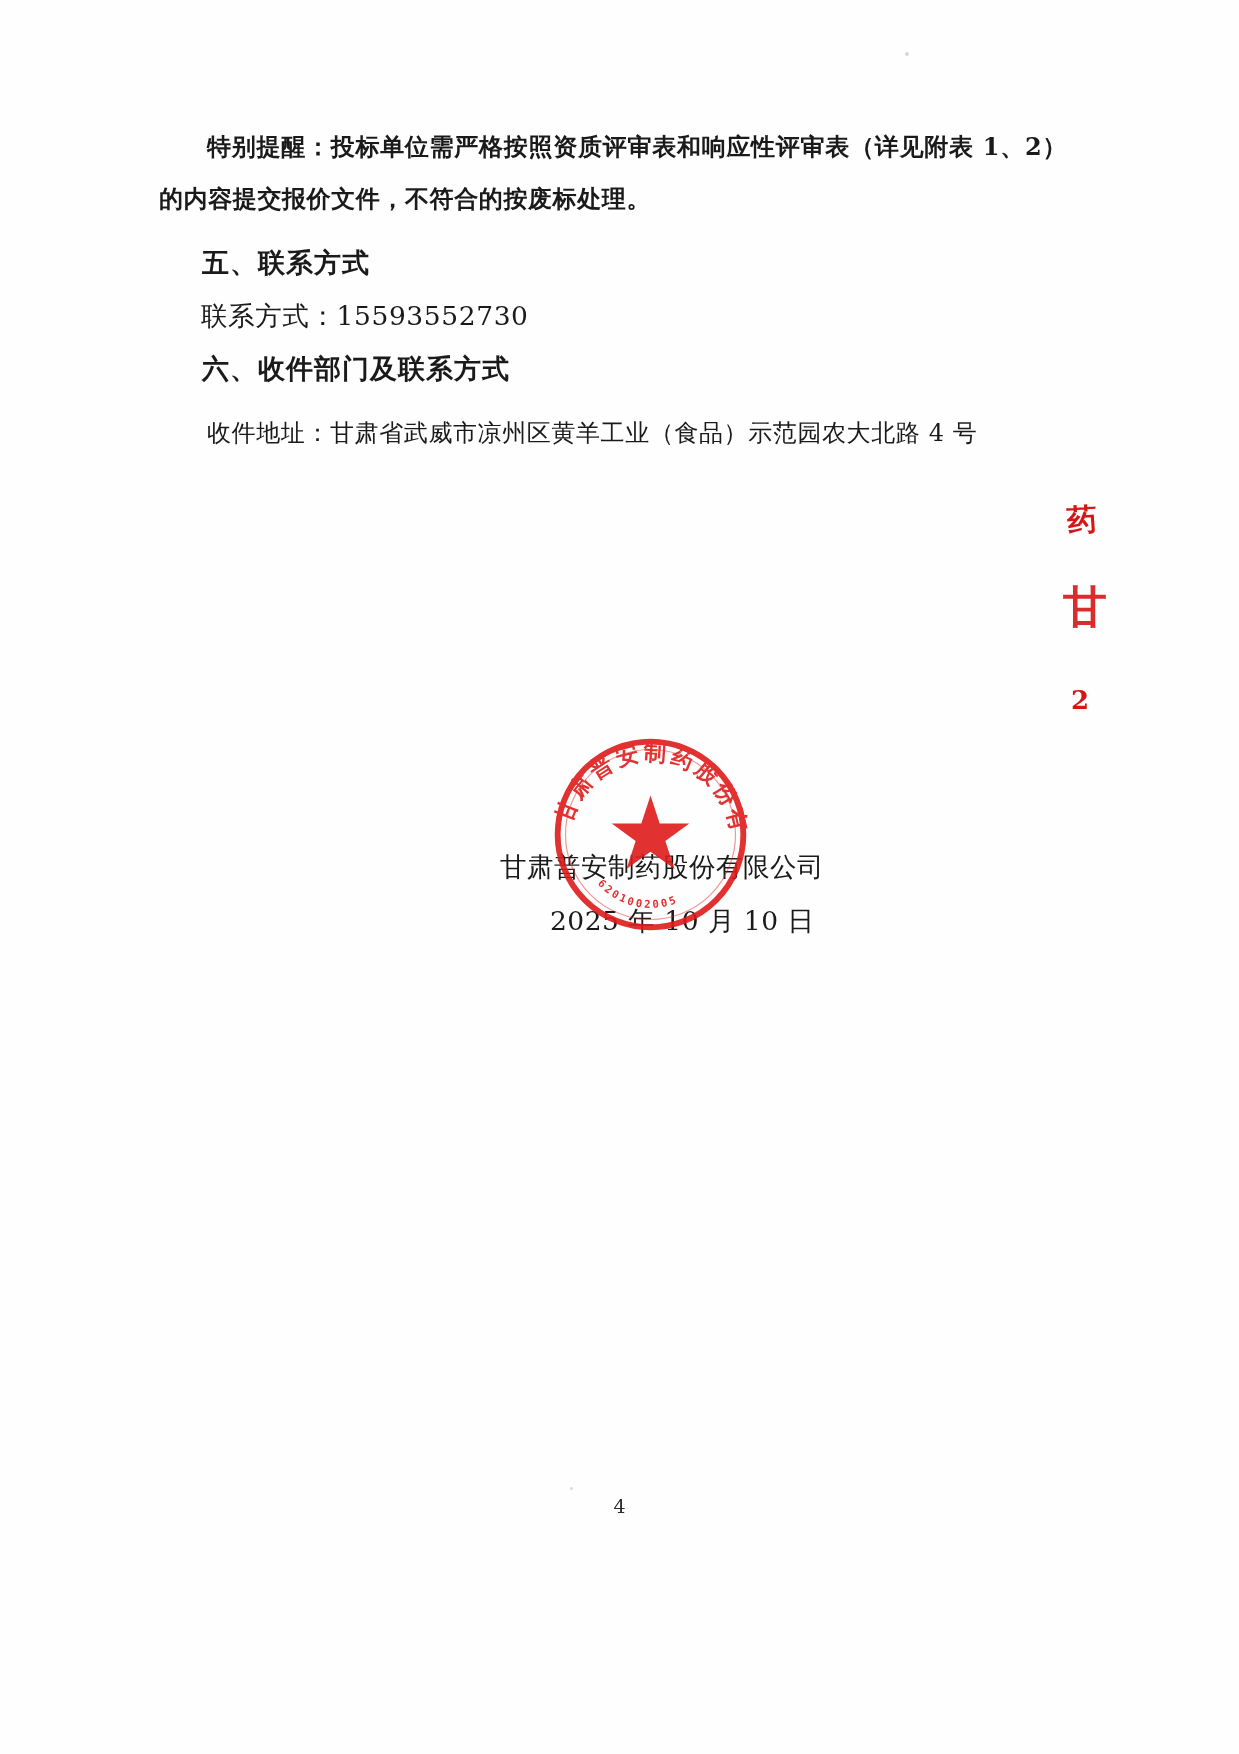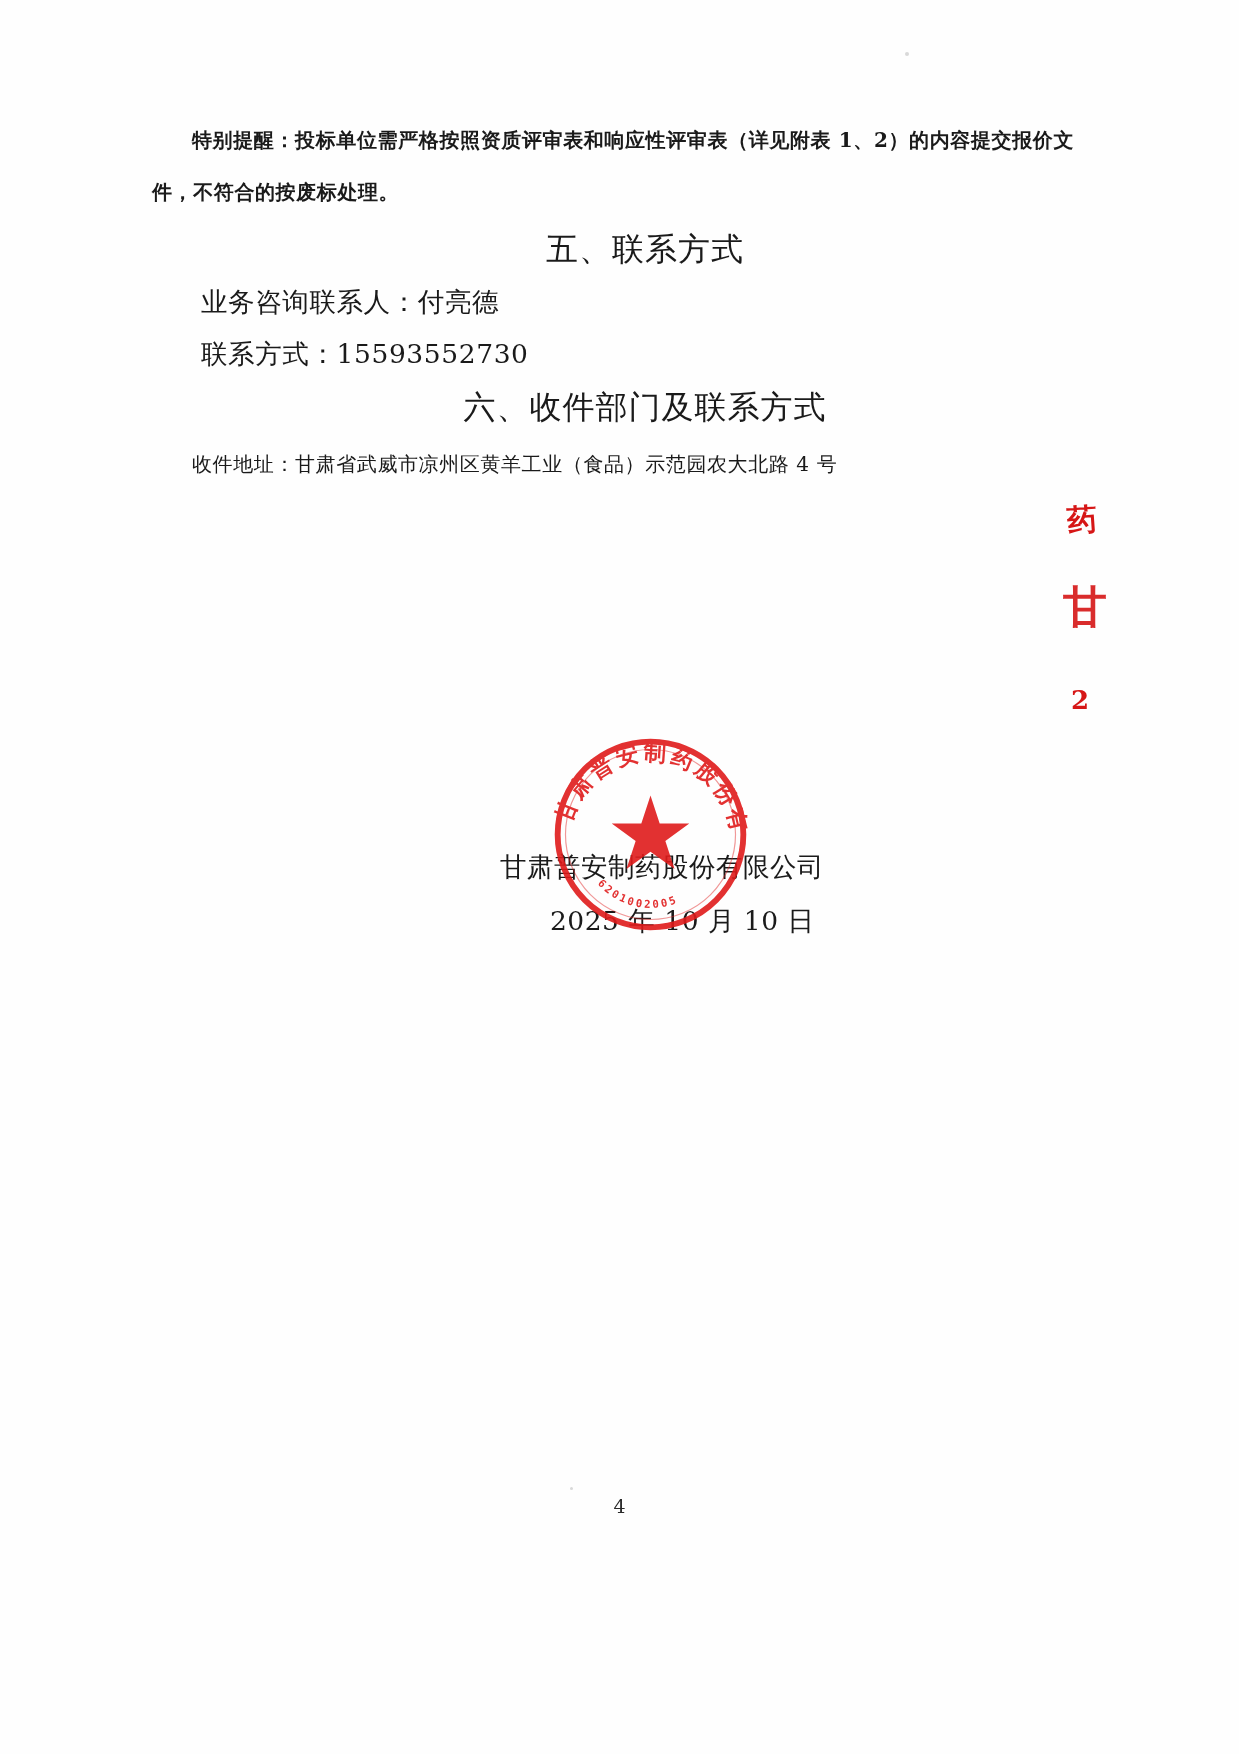--- a/index.html
+++ b/index.html
@@ -31,41 +31,40 @@
   }
 
   #content {
     position: absolute;
     left: 148px;
     top: 110px;
     width: 930px;
   }
 
   .para {
-    font-size: 20px;
+    font-size: 24px;
     line-height: 52px;
     letter-spacing: 0.6px;
     text-align: justify;
     text-justify: inter-character;
-    margin: 4px;
+    margin: 11px;
   }
   .para.indent {
     text-indent: 2em;
   }
   .bold {
     font-weight: 700;
   }
   .heading {
-    font-size: 32px;
-    font-weight: 400;
+    font-size: 27px;
+    font-weight: 700;
     line-height: 54px;
     margin: 0;
     text-indent: 2em;
     letter-spacing: 1px;
-    text-align: center;
   }
   .line {
     font-size: 26.5px;
     line-height: 52px;
     margin: 0;
     text-indent: 2em;
     letter-spacing: 0.6px;
   }
 
   .spacer-inline {
@@ -132,21 +131,20 @@
 
   <div class="speck" style="left:905px; top:52px; width:4px; height:4px;"></div>
   <div class="speck" style="left:570px; top:1487px; width:3px; height:3px;"></div>
 
   <div id="content">
 
     <p class="para indent bold">特别提醒：投标单位需严格按照资质评审表和响应性评审表（详见附表 1、2）的内容提交报价文件，不符合的按废标处理。</p>
 
     <p class="heading">五、联系方式</p>
 
-    <p class="line">业务咨询联系人：付亮德</p>
 
     <p class="line">联系方式：15593552730</p>
 
     <p class="heading">六、收件部门及联系方式</p>
 
 
 
     <p class="para indent">收件地址：甘肃省武威市凉州区黄羊工业（食品）示范园农大北路 4 号</p>
 
   </div>

